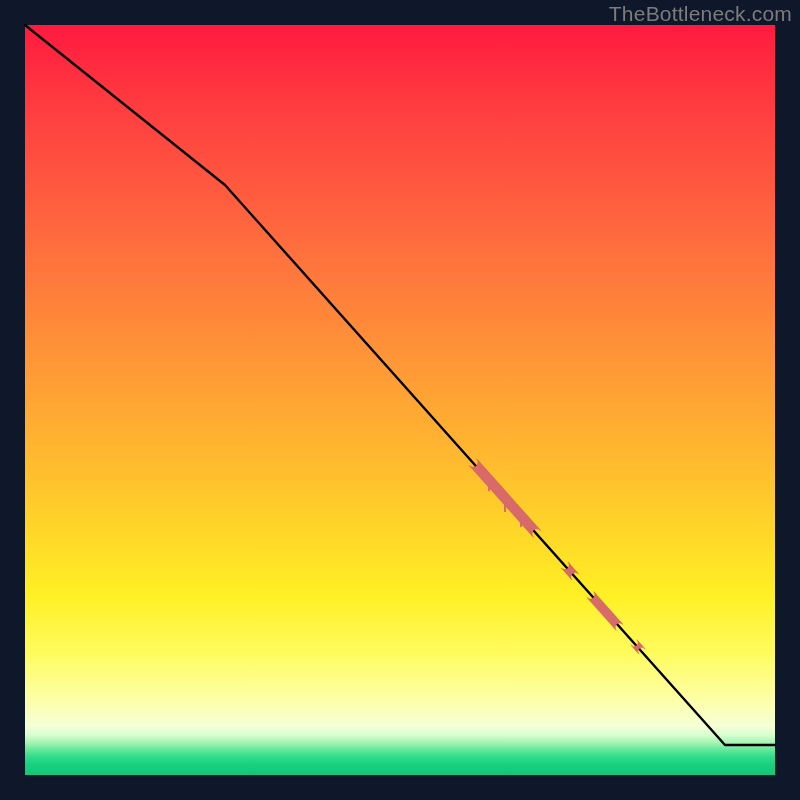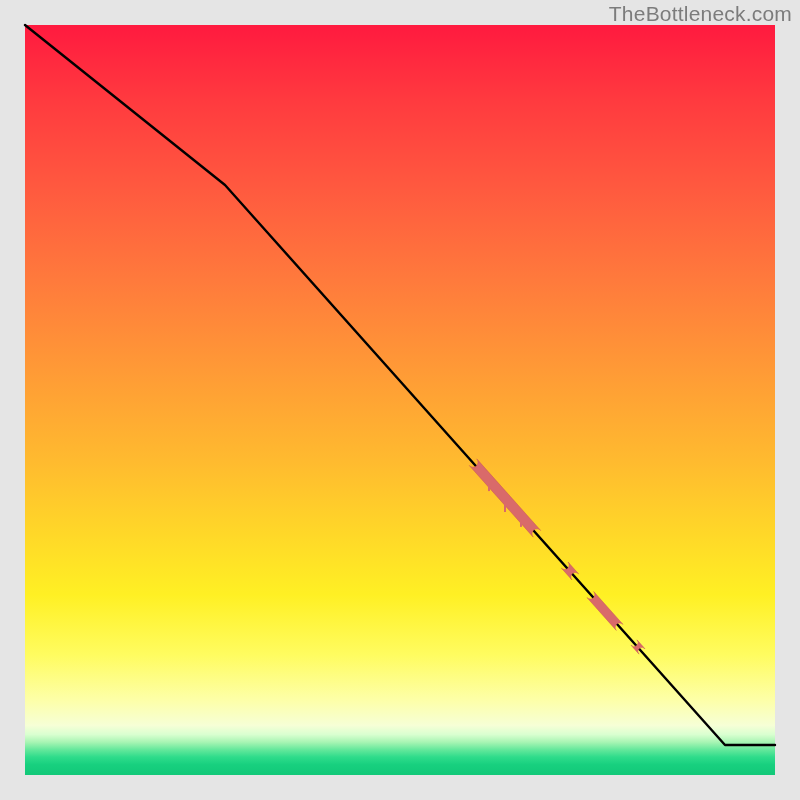--- a/index.html
+++ b/index.html
@@ -7,21 +7,21 @@
     padding: 0;
     width: 800px;
     height: 800px;
     overflow: hidden;
     font-family: Arial, Helvetica, sans-serif;
   }
   .stage {
     position: relative;
     width: 800px;
     height: 800px;
-    background: #e5e5e5;
+    background: #0f172a;
   }
   .watermark {
     position: absolute;
     top: 2px;
     right: 8px;
     color: #7c7c7c;
     font-size: 21px;
     font-weight: 400;
     letter-spacing: 0.2px;
     z-index: 20;

